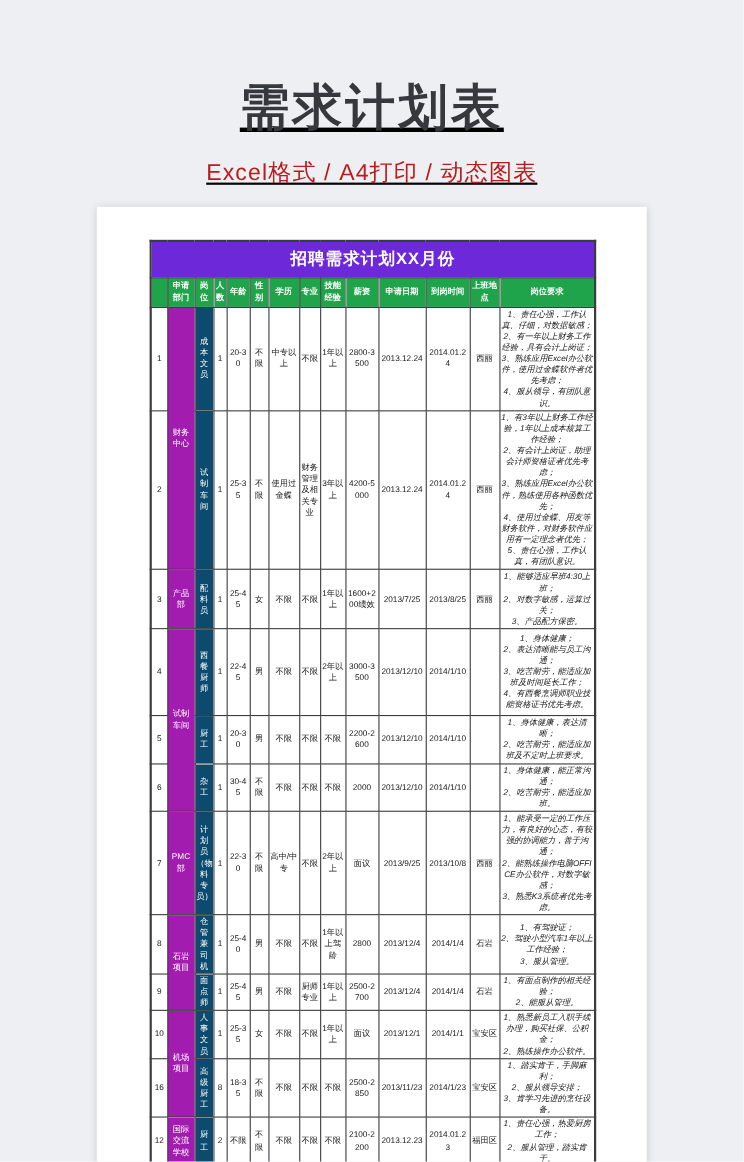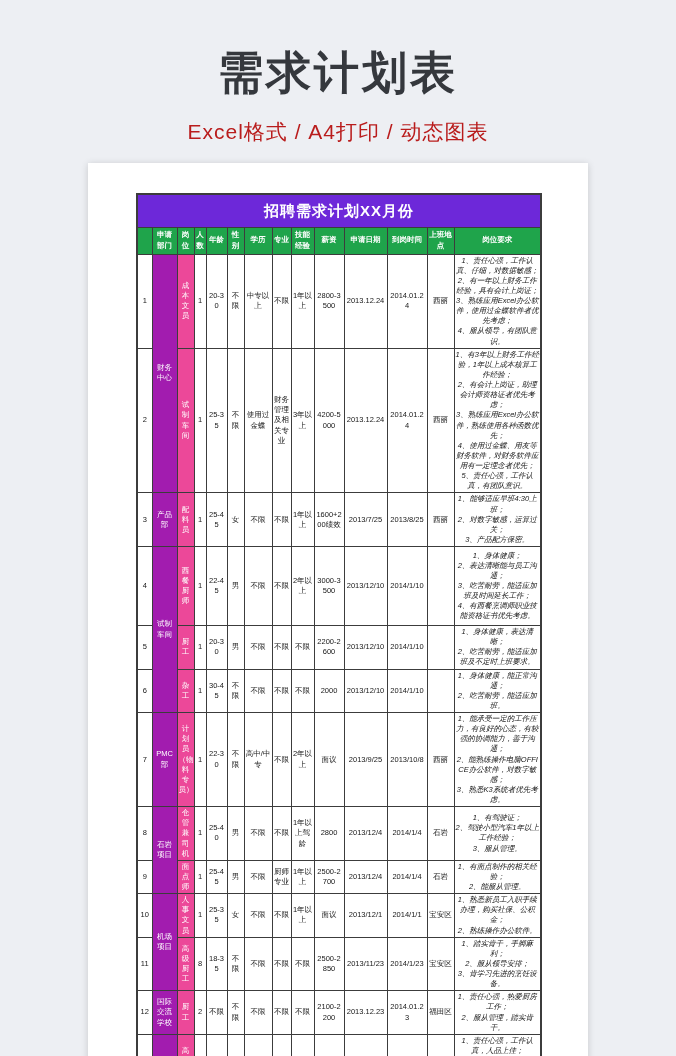--- a/index.html
+++ b/index.html
@@ -2,21 +2,21 @@
 <html><head>
 <meta charset="utf-8">
 <style>
   * { margin:0; padding:0; box-sizing:border-box; }
   html,body { width:676px; height:1056px; }
   body {
     background:#edeff3;
     font-family:"Liberation Sans", sans-serif;
     overflow:hidden;
   }
-  .page-header { text-align:center; padding-top:43px; }
+  .page-header { text-align:center; padding-top:68px;text-decoration:underline; }
   .page-title {
     font-size:45px; font-weight:bold; color:#35383d; letter-spacing:3px;
   }
   .page-subtitle {
     margin-top:15px; font-size:21px; color:#b91c1c; letter-spacing:1px;
   }
   .paper {
     width:500px; min-height:845px; margin:17px auto 0;
     background:#ffffff; box-shadow:0 1px 7px rgba(0,0,0,0.16);
     padding:30px 48px 40px;
@@ -30,21 +30,21 @@
     padding:1px; line-height:1.35; word-break:break-all; overflow:hidden;
   }
   .t-title th {
     background:#6d28d9; color:#ffffff; font-size:15px; font-weight:bold;
     height:33px; letter-spacing:1px;
   }
   .t-head th {
     background:#1fa44b; color:#ffffff; font-weight:bold; height:27px;
   }
   td.c-dept { background:#a21caf; color:#ffffff; }
-  td.c-pos  { background:#ec4899; color:#ffffff; }
+  td.c-pos  { background:#0c4a6e; color:#ffffff; }
   td.c-req  {
     text-align:left; white-space:pre-line; padding:2px 3px;
     line-height:1.45; vertical-align:middle;font-style:italic;
   }
   tr.r1{height:82px} tr.r2{height:130px} tr.r3{height:31px} tr.r4{height:79px}
   tr.r5{height:36px} tr.r6{height:28px} tr.r7{height:72px} tr.r8{height:50px}
   tr.r9{height:23px} tr.r10{height:35px} tr.r11{height:30px} tr.r12{height:29px}
   tr.r13{height:82px}
 </style>
 </head>
@@ -265,21 +265,21 @@
           <td>不限</td>
           <td>1年以上</td>
           <td>面议</td>
           <td>2013/12/1</td>
           <td>2014/1/1</td>
           <td>宝安区</td>
           <td class="c-req">1、熟悉新员工入职手续办理，购买社保、公积金；
 2、熟练操作办公软件。</td>
         </tr>
         <tr class="r11">
-          <td>11</td>
+          <td>16</td>
           <td class="c-pos">高级厨工</td>
           <td>8</td>
           <td>18-35</td>
           <td>不限</td>
           <td>不限</td>
           <td>不限</td>
           <td>不限</td>
           <td>2500-2850</td>
           <td>2013/11/23</td>
           <td>2014/1/23</td>

